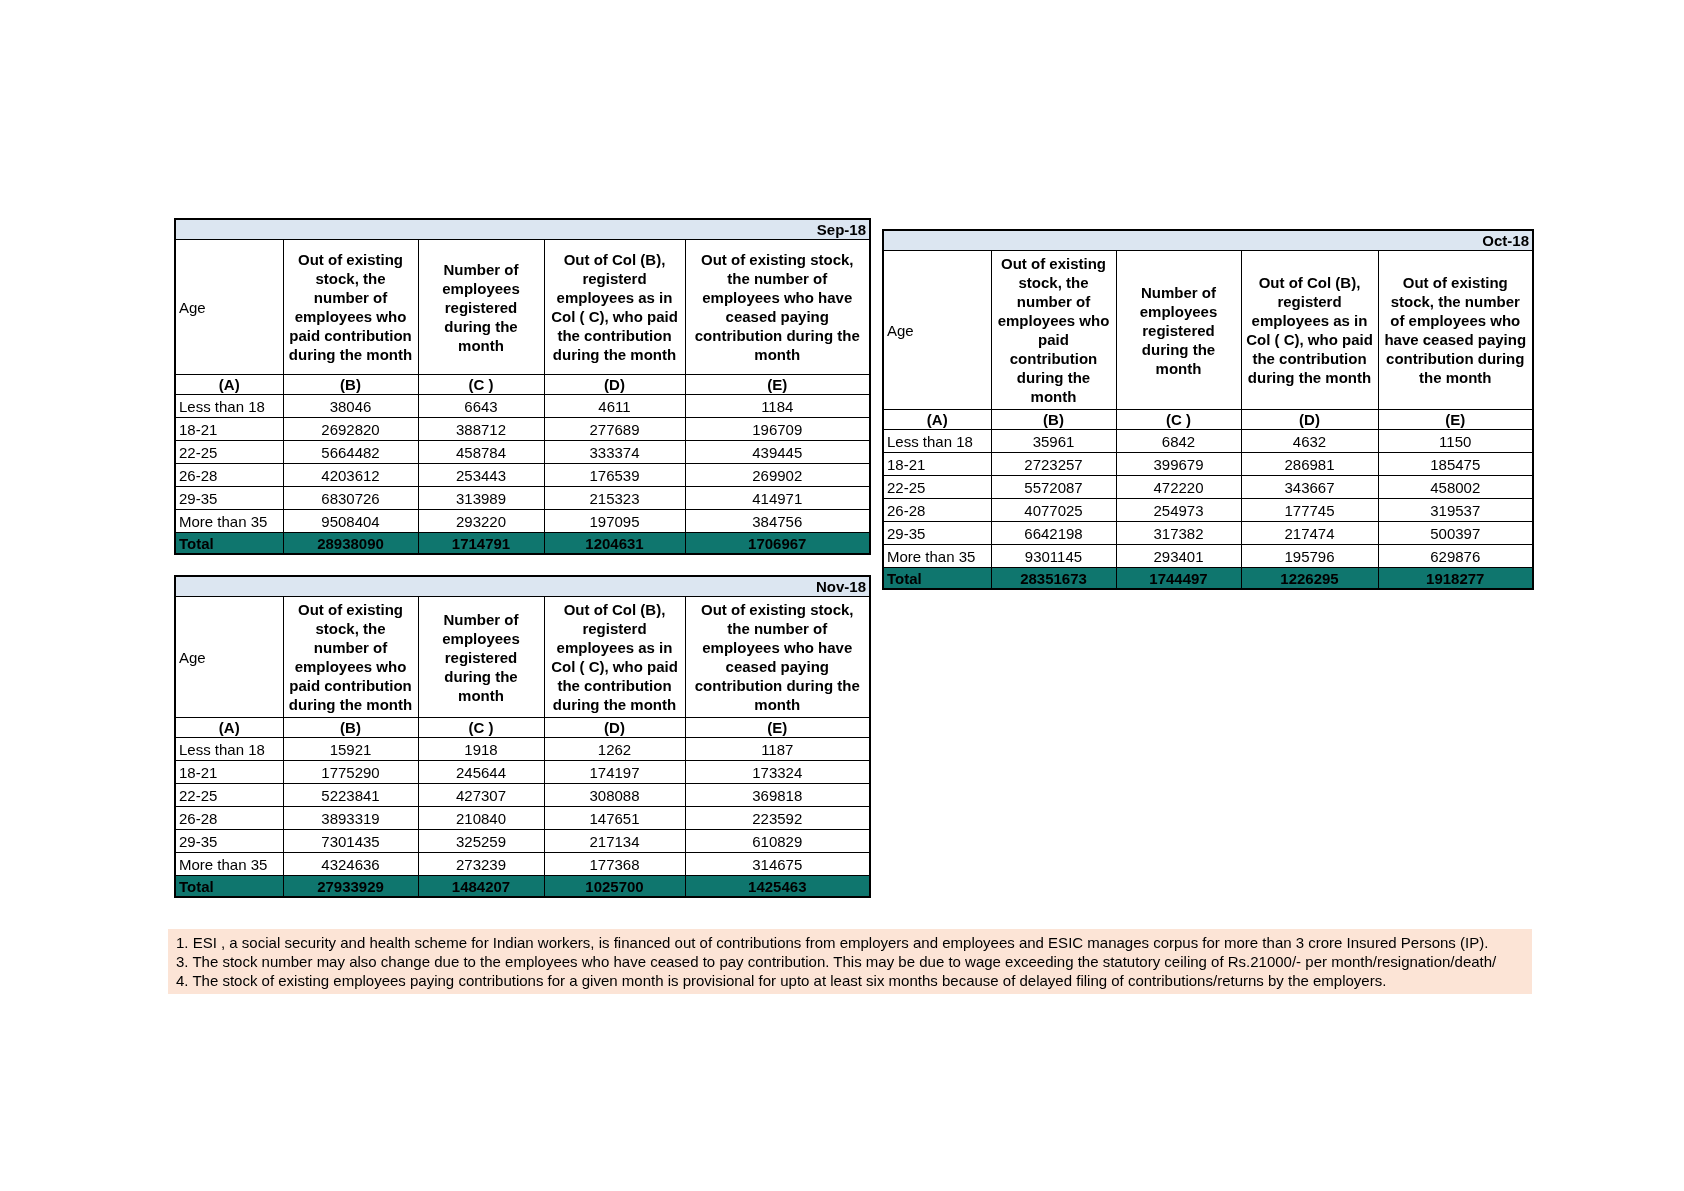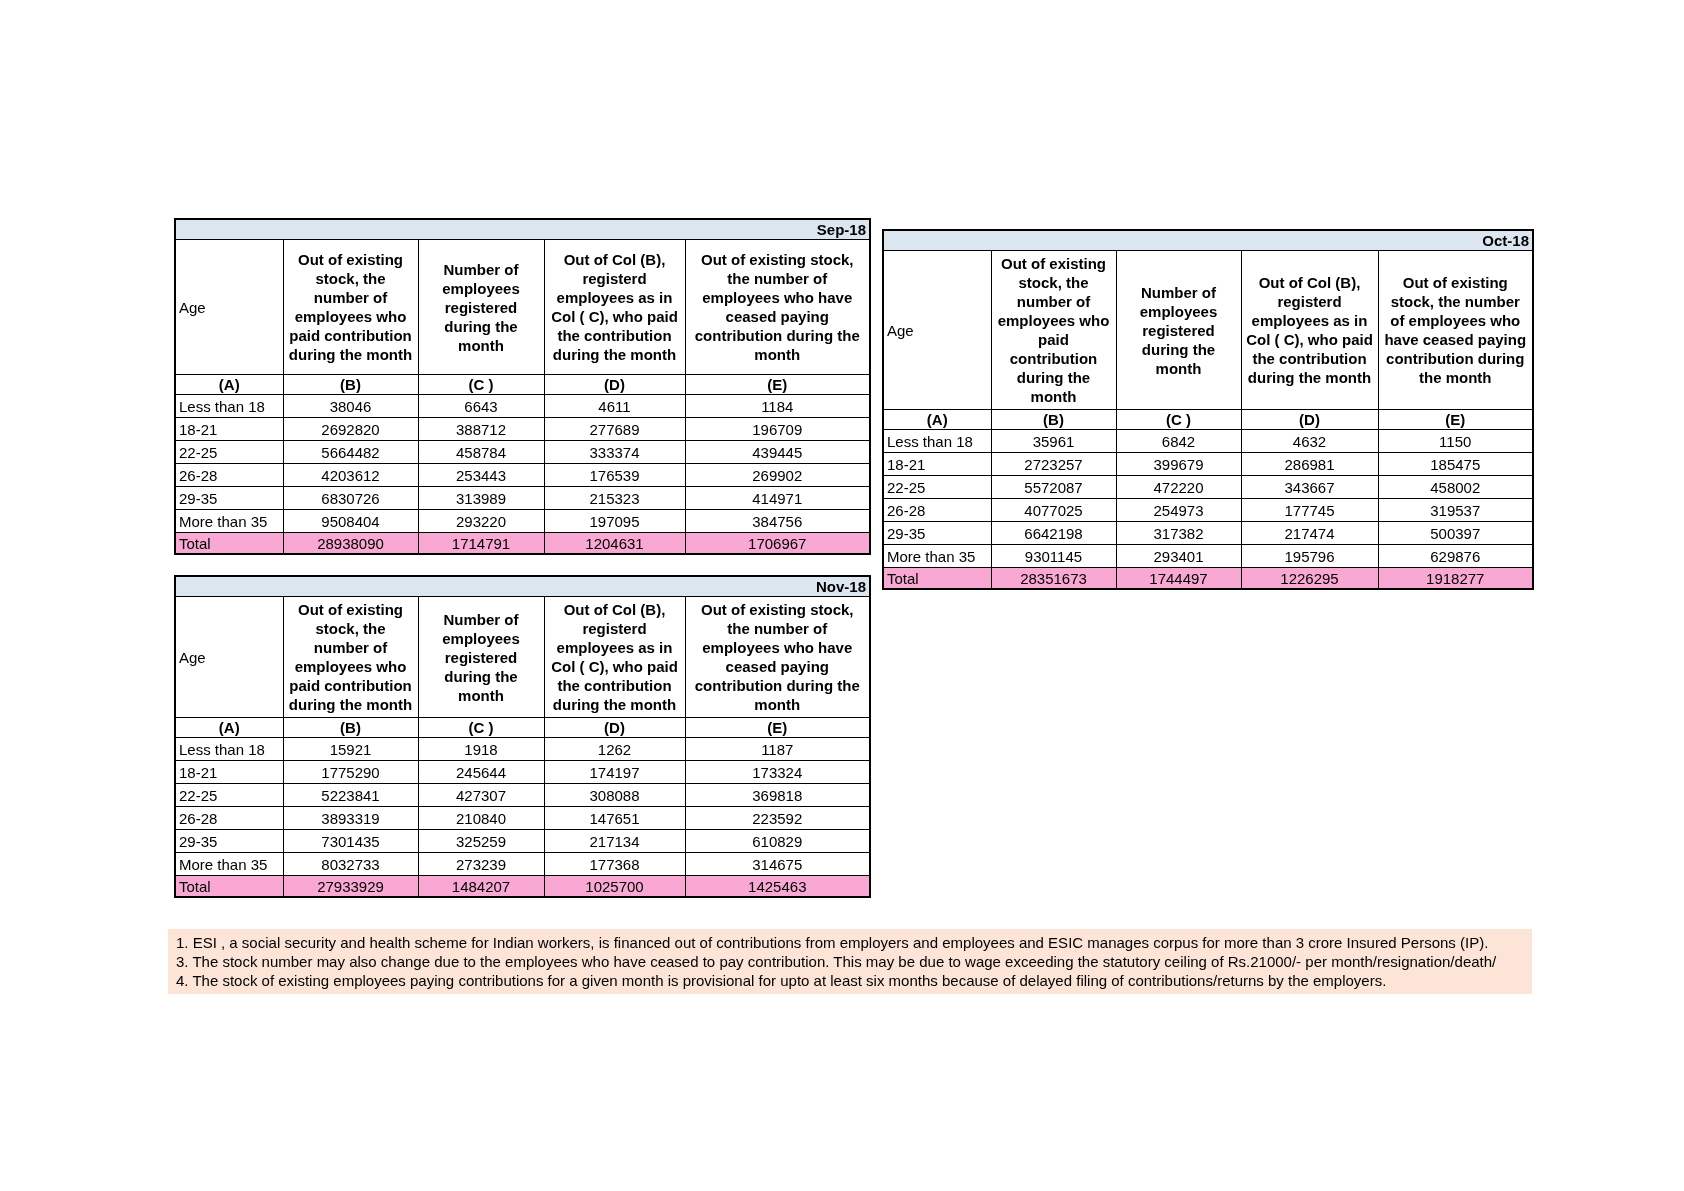--- a/index.html
+++ b/index.html
@@ -11,21 +11,21 @@
   tr.title-row td{background:#dce6f1;font-weight:bold;text-align:right;
                   height:19px;font-size:15px;margin-top:32px;}
   tr.hdr td{font-weight:bold;text-align:center;vertical-align:middle;
             line-height:19px;padding:3px 3px;}
   tr.hdr td.age{font-weight:normal;text-align:left;}
   .t-sep tr.hdr td,.t-oct tr.hdr td{height:128px;}
   .t-nov tr.hdr td{height:110px;}
   tr.letters td{font-weight:bold;text-align:center;height:19px;}
   tr.data td{height:22px;text-align:center;}
   tr.data td.age{text-align:left;}
-  tr.total td{background:#f9a8d4;font-weight:normal;height:20px;text-align:center;}
+  tr.total td{background:#0f766e;font-weight:bold;height:20px;text-align:center;}
   tr.total td.age{text-align:left;}
   #notes{position:absolute;left:168px;top:913px;width:1364px;background:#fce4d6;
          padding:4px 8px;box-sizing:border-box;margin-top:16px;}
   #notes .note{font-size:15px;line-height:19px;color:#000;}
   .t-sep{left:174px;top:218px;width:695px;}
   .t-oct{left:882px;top:229px;width:650px;}
   .t-nov{left:174px;top:575px;width:695px;}
 </style>
 </head>
 <body>
@@ -244,21 +244,21 @@
     </tr>
     <tr class="data">
       <td class="age">29-35</td>
       <td>7301435</td>
       <td>325259</td>
       <td>217134</td>
       <td>610829</td>
     </tr>
     <tr class="data">
       <td class="age">More than 35</td>
-      <td>8032733</td>
+      <td>4324636</td>
       <td>273239</td>
       <td>177368</td>
       <td>314675</td>
     </tr>
     <tr class="total">
       <td class="age">Total</td>
       <td>27933929</td>
       <td>1484207</td>
       <td>1025700</td>
       <td>1425463</td>

